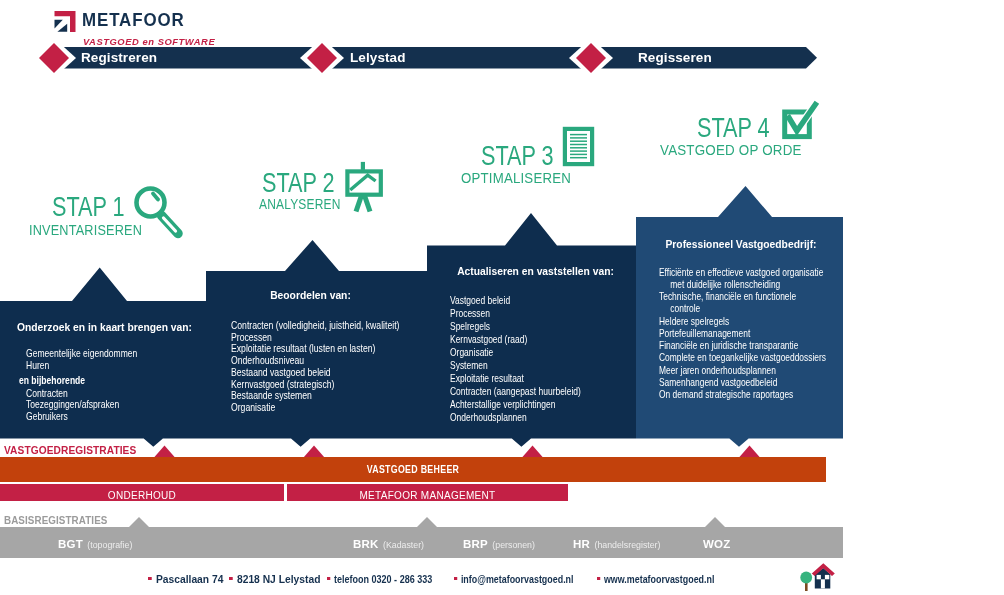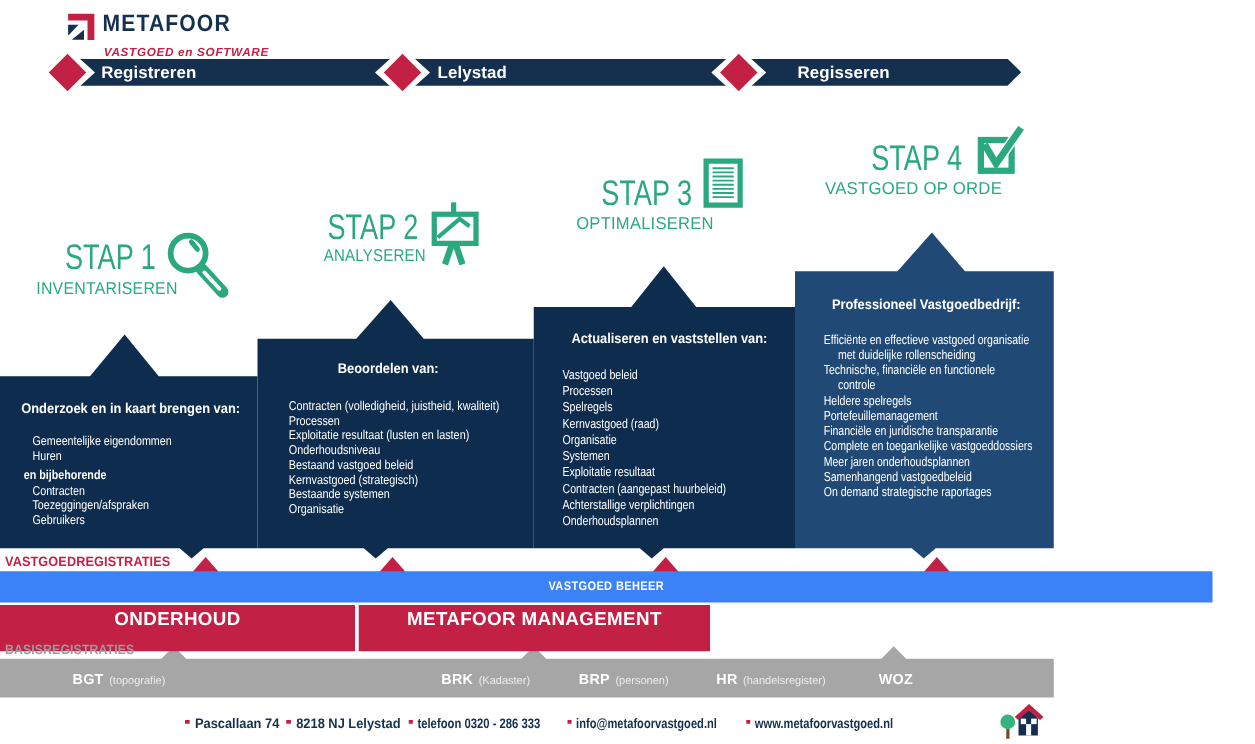--- a/index.html
+++ b/index.html
@@ -40,25 +40,25 @@
   .lx4{transform:scaleX(.81);transform-origin:0 0;}
   #box1-list1{left:26px;top:348px;}
   #box1-subhead{left:19px;top:375px;font-weight:bold;color:#fff;font-size:10.2px;white-space:nowrap;}
   #box1-list2{left:26px;top:387.5px;}
   #box2-list{left:231px;top:320px;line-height:11.72px;}
   #box3-list{left:450px;top:293.5px;line-height:13.05px;font-size:10.4px;}
   #box4-list{left:659px;top:266.5px;line-height:12.25px;font-size:10.4px;white-space:normal;width:212px;}
   #box4-list .item{padding-left:14px;text-indent:-14px;white-space:pre-line;}
   
   #vgr-label{left:4px;top:444px;color:#c32045;font-weight:bold;font-size:10.8px;letter-spacing:0.1px;transform:scaleX(.94);transform-origin:0 0;}
-  #redbar-main{left:0;top:456.5px;width:970px;height:25px;background:#3b82f6;}
+  #redbar-main{left:0;top:456.5px;width:826px;height:25px;background:#c2410c;}
   #redbar-main .bar-label{position:absolute;width:100%;text-align:center;top:0;height:25px;line-height:25px;
       color:#fff;font-weight:bold;font-size:10px;letter-spacing:0.35px;transform:scaleX(.88);transform-origin:50% 0;}
-  .redseg{position:absolute;top:484px;height:37px;background:#c32045;color:#fff;font-weight:bold;
-          font-size:15px;letter-spacing:0.3px;text-align:center;line-height:23.5px;}
+  .redseg{position:absolute;top:484px;height:17px;background:#c32045;color:#fff;font-weight:normal;
+          font-size:10px;letter-spacing:0.3px;text-align:center;line-height:23.5px;}
   #redseg-0{left:0;width:284px;} #redseg-1{left:287px;width:281px;} #redseg-2{left:571px;width:272px;}
   #bsr-label{left:4px;top:514px;color:#9b9b9b;font-weight:bold;font-size:10.8px;letter-spacing:0.1px;transform:scaleX(.91);transform-origin:0 0;}
   #graybar{left:0;top:527px;width:843px;height:31px;background:#a6a6a6;}
   .gray-item{position:absolute;top:0;height:31px;line-height:31px;white-space:nowrap;color:#fff;}
   .gray-code{font-weight:bold;font-size:11.5px;letter-spacing:0.2px;}
   .gray-desc{font-size:8.8px;color:#ededed;}
   #gray-item-0{left:58px;} #gray-item-1{left:183px;} #gray-item-2{left:353px;}
   #gray-item-3{left:463px;} #gray-item-4{left:573px;} #gray-item-5{left:703px;}
   
   .foot-item{position:absolute;top:572.5px;font-size:11px;font-weight:bold;color:#15304e;white-space:nowrap;transform-origin:0 50%;}

